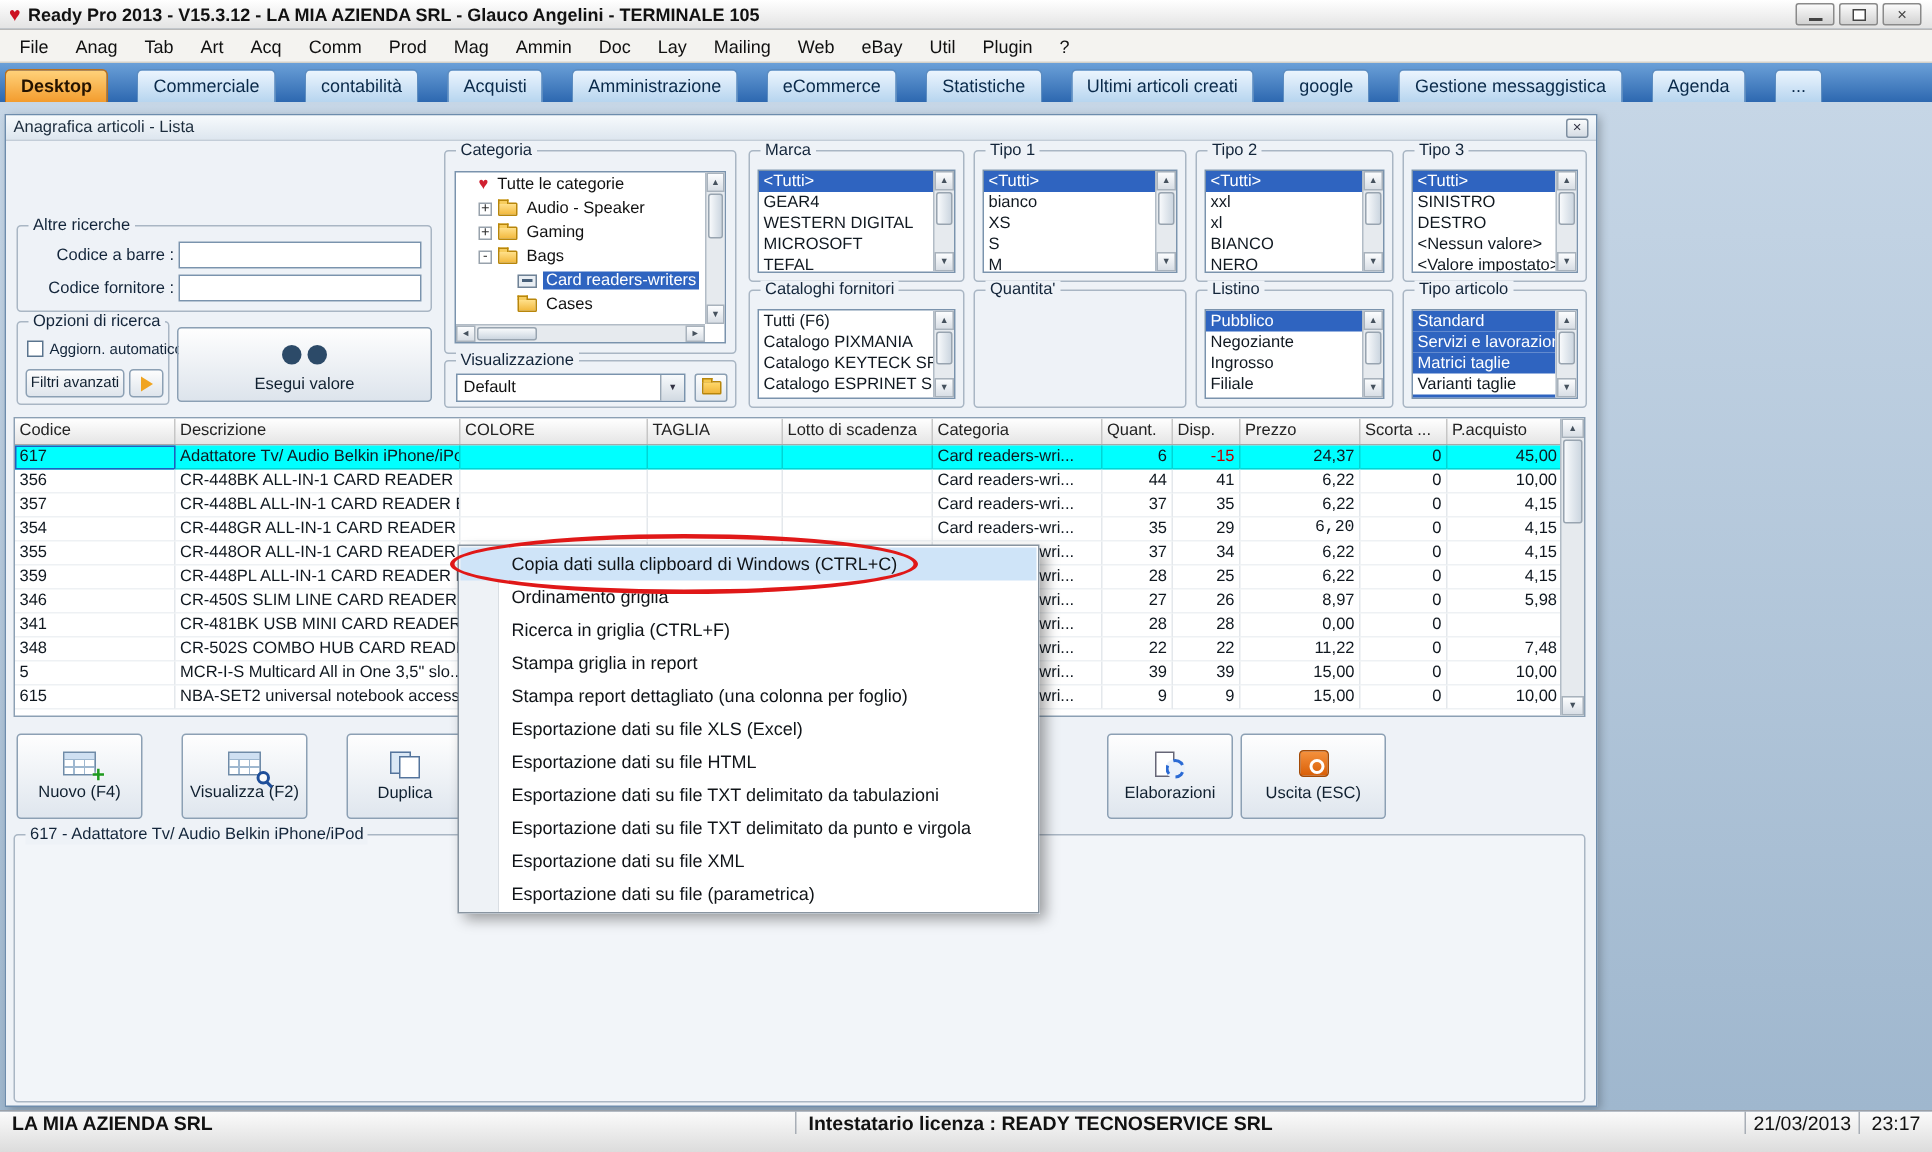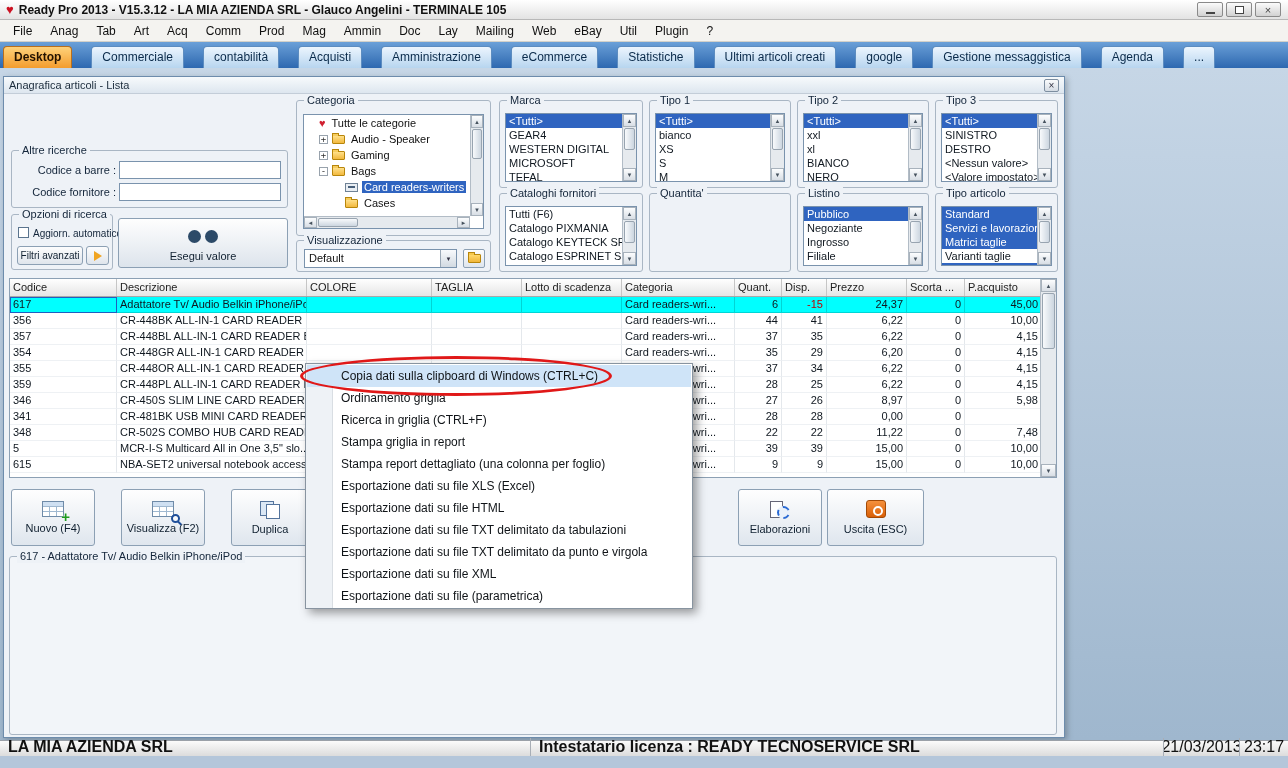--- a/index.html
+++ b/index.html
@@ -114,21 +114,21 @@
   
   .detailbox{background:#f2f5f9}
 
   
   .ctxmenu{position:absolute;left:305px;top:363px;width:388px;background:linear-gradient(to right,#eef2f6 0,#eef2f6 26px,#d9dee3 26px,#d9dee3 27px,#ffffff 27px);border:1px solid #8894a0;box-shadow:4px 4px 9px rgba(0,0,0,.38);z-index:40;padding:1px}
   .cmi{height:22px;line-height:22px;font-size:12px;color:#101418;padding-left:34px;white-space:nowrap;overflow:hidden}
   .cmi.hl{background:#cfe4f8}
   .ellipse{position:absolute;left:300px;top:356px;width:312px;height:40px;border:3px solid #e01818;border-radius:50%;z-index:50;pointer-events:none}
 
   
-  .statusbar{position:absolute;left:0;top:740px;width:100%;height:16px;background:linear-gradient(#fbfbfb,#dcdcdc);border-top:1px solid #9aa0a8;display:flex;align-items:flex-end;font-size:16px;z-index:6}
+  .statusbar{position:absolute;left:0;top:740px;width:100%;height:28px;background:linear-gradient(#fbfbfb,#dcdcdc);border-top:1px solid #9aa0a8;display:flex;align-items:flex-start;font-size:13px;z-index:6}
   .scell{border-right:1px solid #a8aeb6;display:flex;align-items:center;padding:0 8px;white-space:nowrap;overflow:hidden}
   .scell.bold{font-weight:bold}
 </style>
 </head>
 <body>
 
 <div class="titlebar">
   <span class="logo">♥</span>
   <span class="titletext">Ready Pro 2013 - V15.3.12 - LA MIA AZIENDA SRL - Glauco Angelini - TERMINALE 105</span>
   <div class="wincontrols">
@@ -455,21 +455,21 @@
             </div>
             <div class="grow">
               <div class="gcelld" style="width: 107px;">354</div>
               <div class="gcelld" style="width: 190px;">CR-448GR ALL-IN-1 CARD READER G...</div>
               <div class="gcelld" style="width: 125px;"></div>
               <div class="gcelld" style="width: 90px;"></div>
               <div class="gcelld" style="width: 100px;"></div>
               <div class="gcelld" style="width: 113px;">Card readers-wri...</div>
               <div class="gcelld num" style="width: 47px;">35</div>
               <div class="gcelld num" style="width: 45px;">29</div>
-              <div class="gcelld num" style="width: 80px;">6,20</div>
+              <div class="gcelld num" style="width: 80px; font-family: Liberation Mono, monospace;">6,20</div>
               <div class="gcelld num" style="width: 58px;">0</div>
               <div class="gcelld num" style="width: 77px;">4,15</div>
             </div>
             <div class="grow">
               <div class="gcelld" style="width: 107px;">355</div>
               <div class="gcelld" style="width: 190px;">CR-448OR ALL-IN-1 CARD READER ...</div>
               <div class="gcelld" style="width: 125px;"></div>
               <div class="gcelld" style="width: 90px;"></div>
               <div class="gcelld" style="width: 100px;"></div>
               <div class="gcelld" style="width: 113px;">Card readers-wri...</div>

